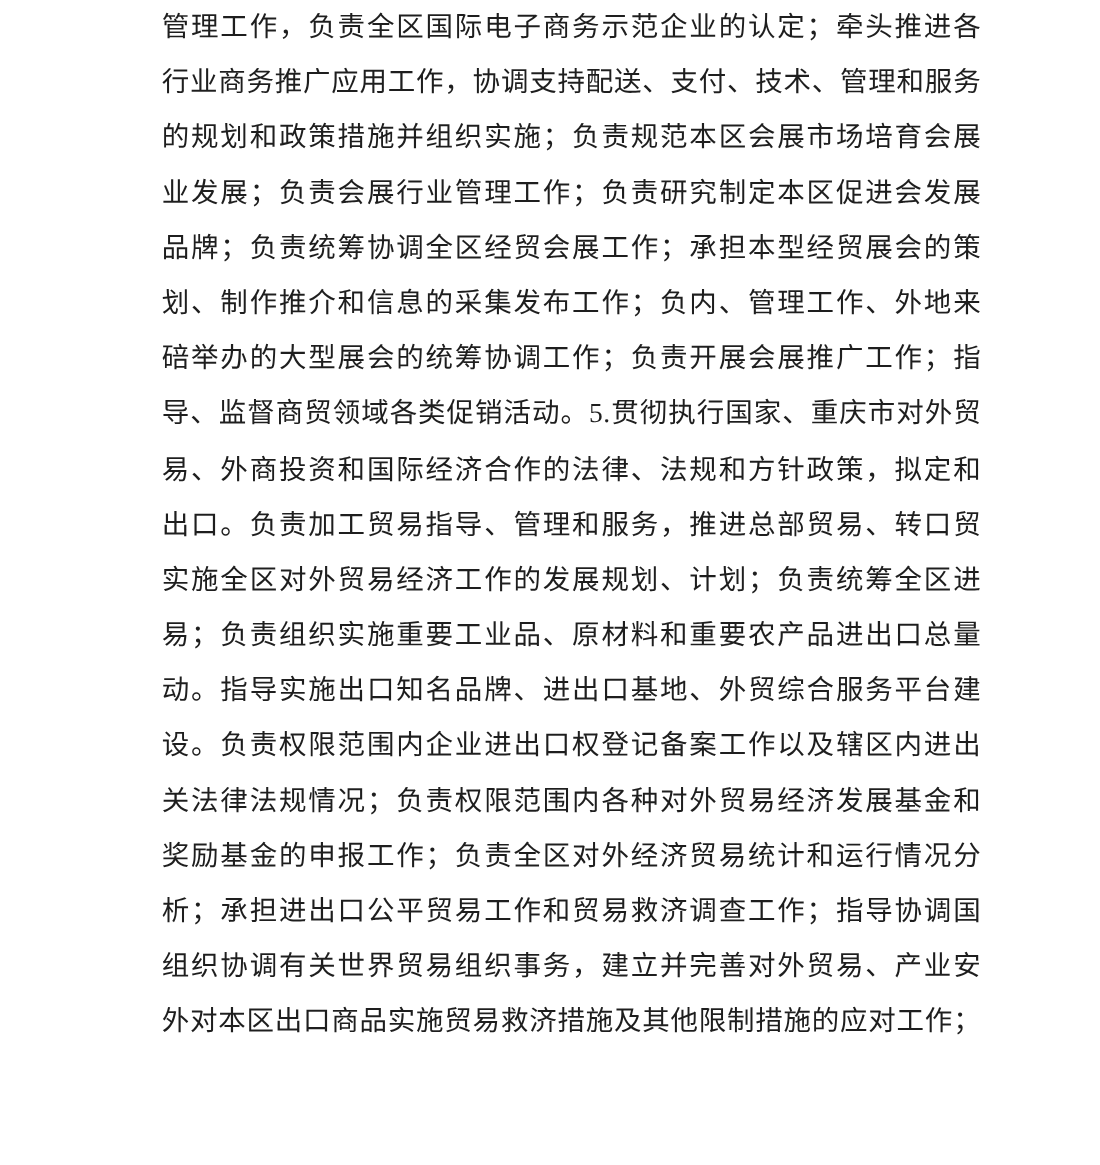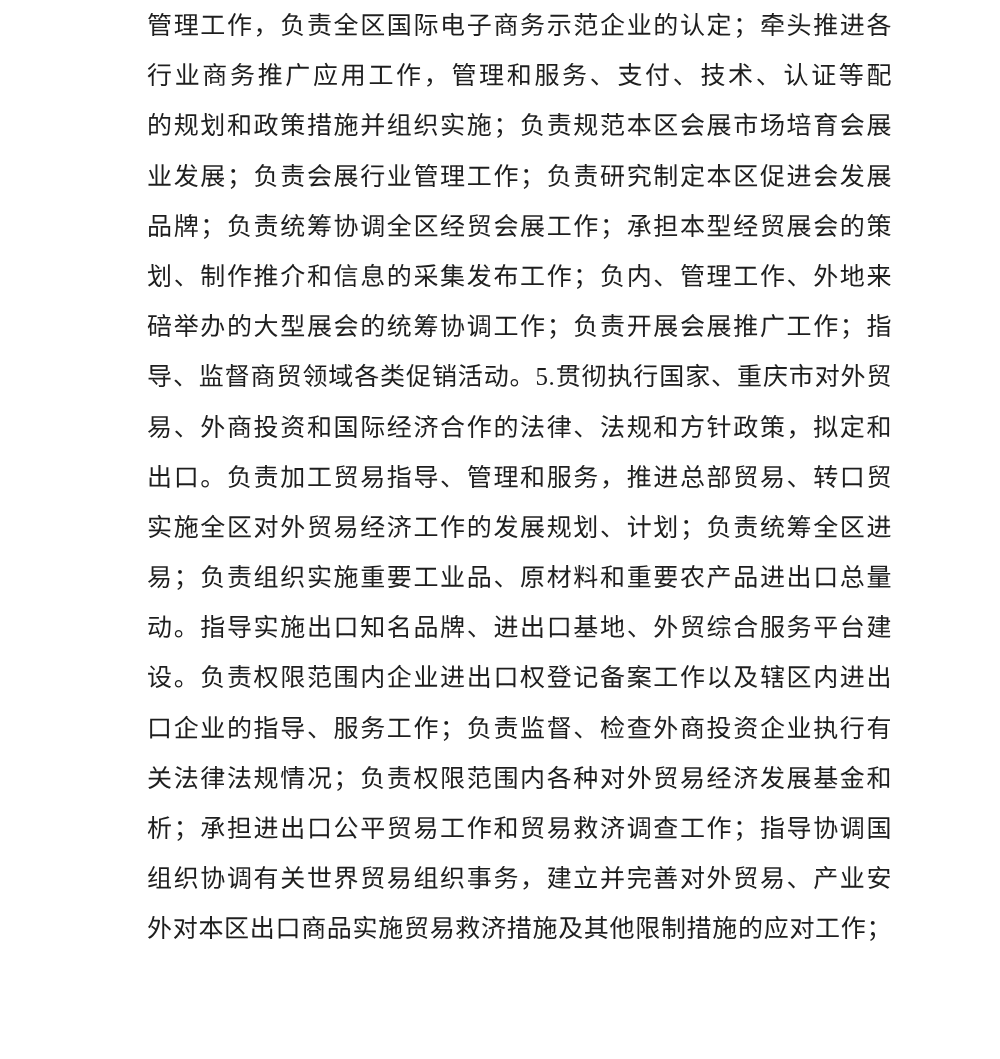--- a/index.html
+++ b/index.html
@@ -37,32 +37,32 @@
     letter-spacing: 0.5px;
     overflow: visible;
   }
 </style>
 </head>
 <body style="background: rgb(255, 255, 255);">
 
 <div class="page">
   <div class="text-block" style="color: rgb(30, 30, 30);">
       <div class="text-line">管理工作，负责全区国际电子商务示范企业的认定；牵头推进各</div>
-      <div class="text-line">行业商务推广应用工作，管理和服务、支付、技术、认证等配</div>
+      <div class="text-line">行业商务推广应用工作，协调支持配送、支付、技术、管理和服务</div>
       <div class="text-line">的规划和政策措施并组织实施；负责规范本区会展市场培育会展</div>
       <div class="text-line">业发展；负责会展行业管理工作；负责研究制定本区促进会发展</div>
       <div class="text-line">品牌；负责统筹协调全区经贸会展工作；承担本型经贸展会的策</div>
       <div class="text-line">划、制作推介和信息的采集发布工作；负内、管理工作、外地来</div>
       <div class="text-line">碚举办的大型展会的统筹协调工作；负责开展会展推广工作；指</div>
       <div class="text-line">导、监督商贸领域各类促销活动。5.贯彻执行国家、重庆市对外贸</div>
       <div class="text-line">易、外商投资和国际经济合作的法律、法规和方针政策，拟定和</div>
       <div class="text-line">出口。负责加工贸易指导、管理和服务，推进总部贸易、转口贸</div>
       <div class="text-line">实施全区对外贸易经济工作的发展规划、计划；负责统筹全区进</div>
       <div class="text-line">易；负责组织实施重要工业品、原材料和重要农产品进出口总量</div>
       <div class="text-line">动。指导实施出口知名品牌、进出口基地、外贸综合服务平台建</div>
       <div class="text-line">设。负责权限范围内企业进出口权登记备案工作以及辖区内进出</div>
-      <div class="text-line">口企业的指导、服务工作；负责监督、检查外商投资企业执行有</div>
       <div class="text-line">关法律法规情况；负责权限范围内各种对外贸易经济发展基金和</div>
+      <div class="text-line">奖励基金的申报工作；负责全区对外经济贸易统计和运行情况分</div>
       <div class="text-line">析；承担进出口公平贸易工作和贸易救济调查工作；指导协调国</div>
       <div class="text-line">组织协调有关世界贸易组织事务，建立并完善对外贸易、产业安</div>
       <div class="text-line">外对本区出口商品实施贸易救济措施及其他限制措施的应对工作；</div>
     </div>
 </div>
 
 </body></html>

